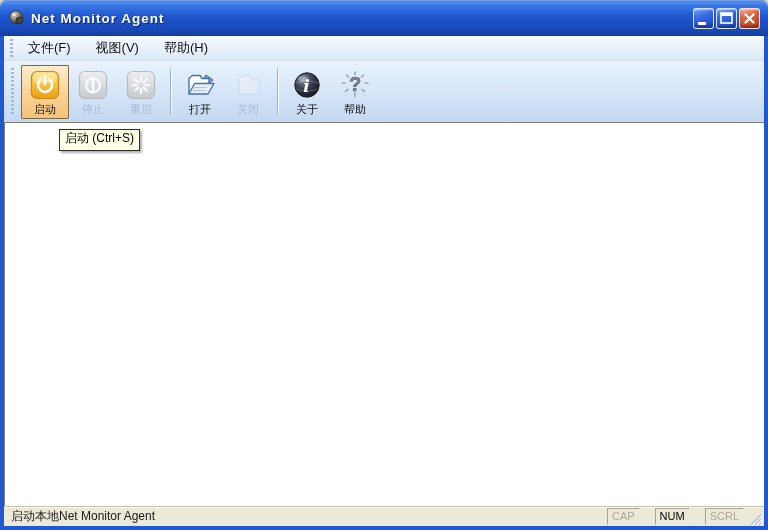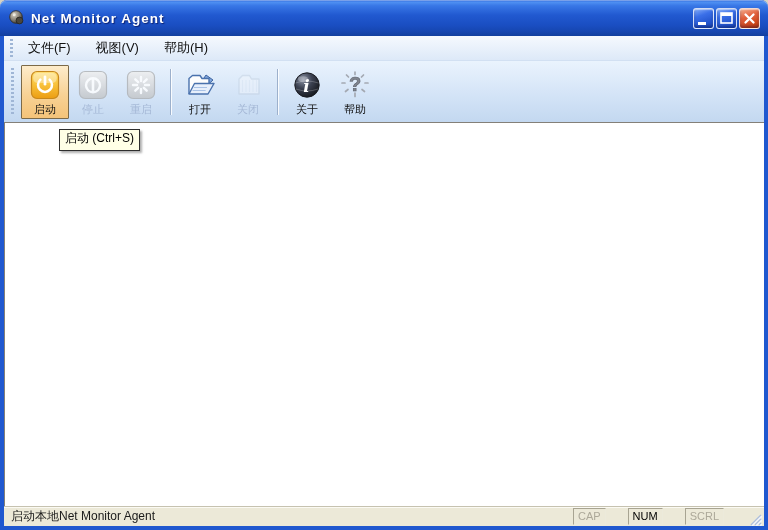--- a/index.html
+++ b/index.html
@@ -85,26 +85,26 @@
   .tooltip {
     position: absolute; left: 55px; top: 129px;
     background: #ffffe6; border: 1px solid #2e2e2e;
     padding: 0 5px 3px 5px; font-size: 12px; color: #000; white-space: nowrap;
     box-shadow: 2px 2px 2px rgba(110,110,110,.55);
   }
   
   .statusbar {
     height: 20px; flex: 0 0 20px; background: #ece9d8;
     border-top: 1px solid #c6c2b0; box-shadow: inset 0 1px 0 #fbfaf3;
-    display: flex; align-items: center; padding: 0 2px 0 7px; font-size: 12px; color: #1a1a1a; gap: 20px;
+    display: flex; align-items: center; padding: 0 2px 0 7px; font-size: 12px; color: #1a1a1a;
   }
   .status-msg { flex: 1; white-space: nowrap; }
   .pane {
     border: 1px solid; border-color: #a8a492 #eceadb #eceadb #a8a492;
-    padding: 1px 4px; margin-left: 2px; font-size: 11px; color: #aca899;
+    padding: 1px 4px; margin-left: 15px; font-size: 11px; color: #aca899;
     min-width: 26px; text-align: right; line-height: 13px;
   }
   .pane.on { color: #000; }
   .resize-grip { width: 15px; height: 15px; margin-left: 3px; align-self: flex-end; cursor: nwse-resize; }
 </style>
 </head>
 <body>
 
 <div class="window">
 

